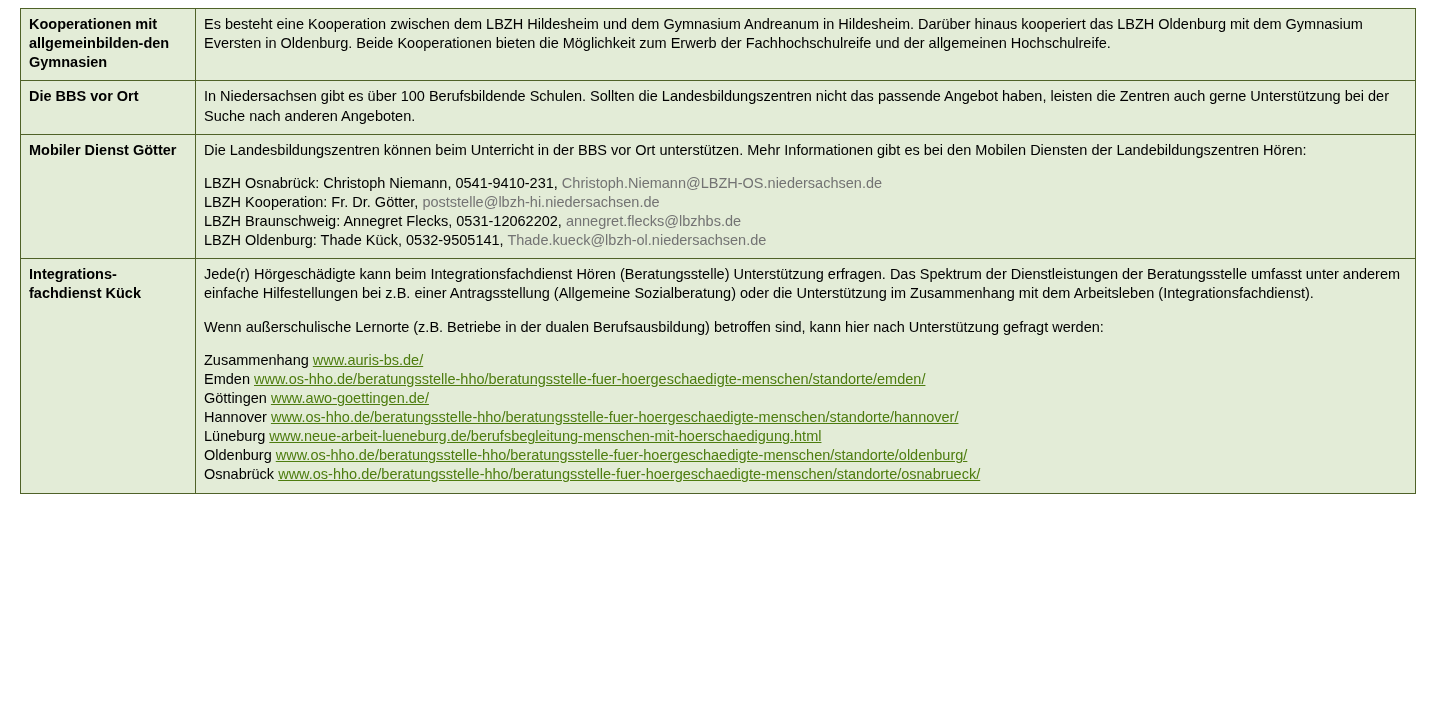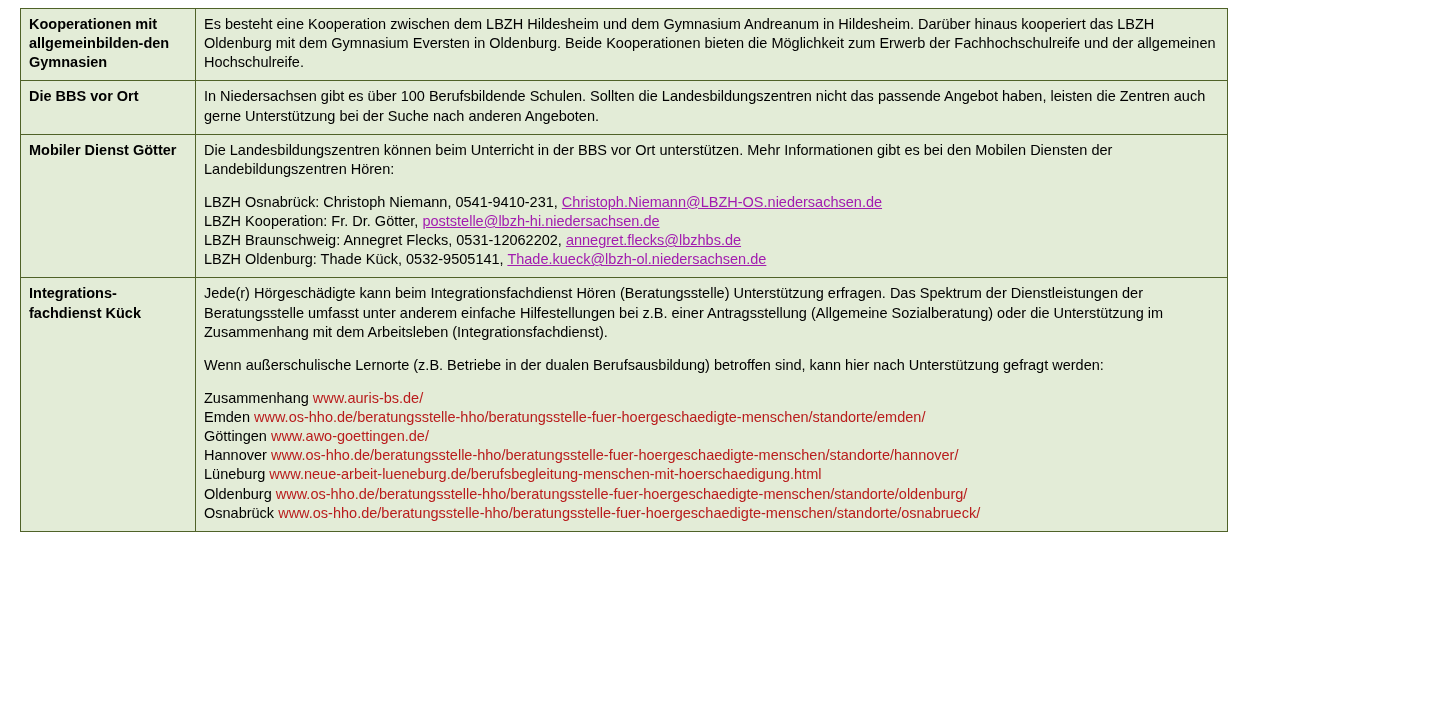--- a/index.html
+++ b/index.html
@@ -10,21 +10,21 @@
   body {
     width: 1440px;
     height: 701px;
     font-family: "Liberation Sans", sans-serif;
     font-size: 14.5px;
     color: #000000;
     overflow: hidden;
   }
   .doc-table {
     border-collapse: collapse;
-    width: 1208px;
+    width: 1396px;
     margin: 8px 18px 0 20px;
     table-layout: fixed;
   }
   .doc-table td {
     border: 1px solid #4f6228;
     background: #e3ecd7;
     vertical-align: top;
     padding: 6px 8px 8px 8px;
     line-height: 1.32;
   }
@@ -41,25 +41,25 @@
   .para + .para {
     margin-top: 0;
   }
   .spacer {
     height: 14px;
   }
   .line {
     white-space: normal;
   }
   a.link, .link {
-    color: #b91c1c;
+    color: #4d7c0f;
+    text-decoration: underline;
   }
   .link-dark {
-    color: #a21caf;
-    text-decoration: underline;
+    color: #737373;
   }
   .list-line {
     white-space: nowrap;
   }
 </style>
 </head>
 <body>
 
 <table class="doc-table">
   <tbody>

